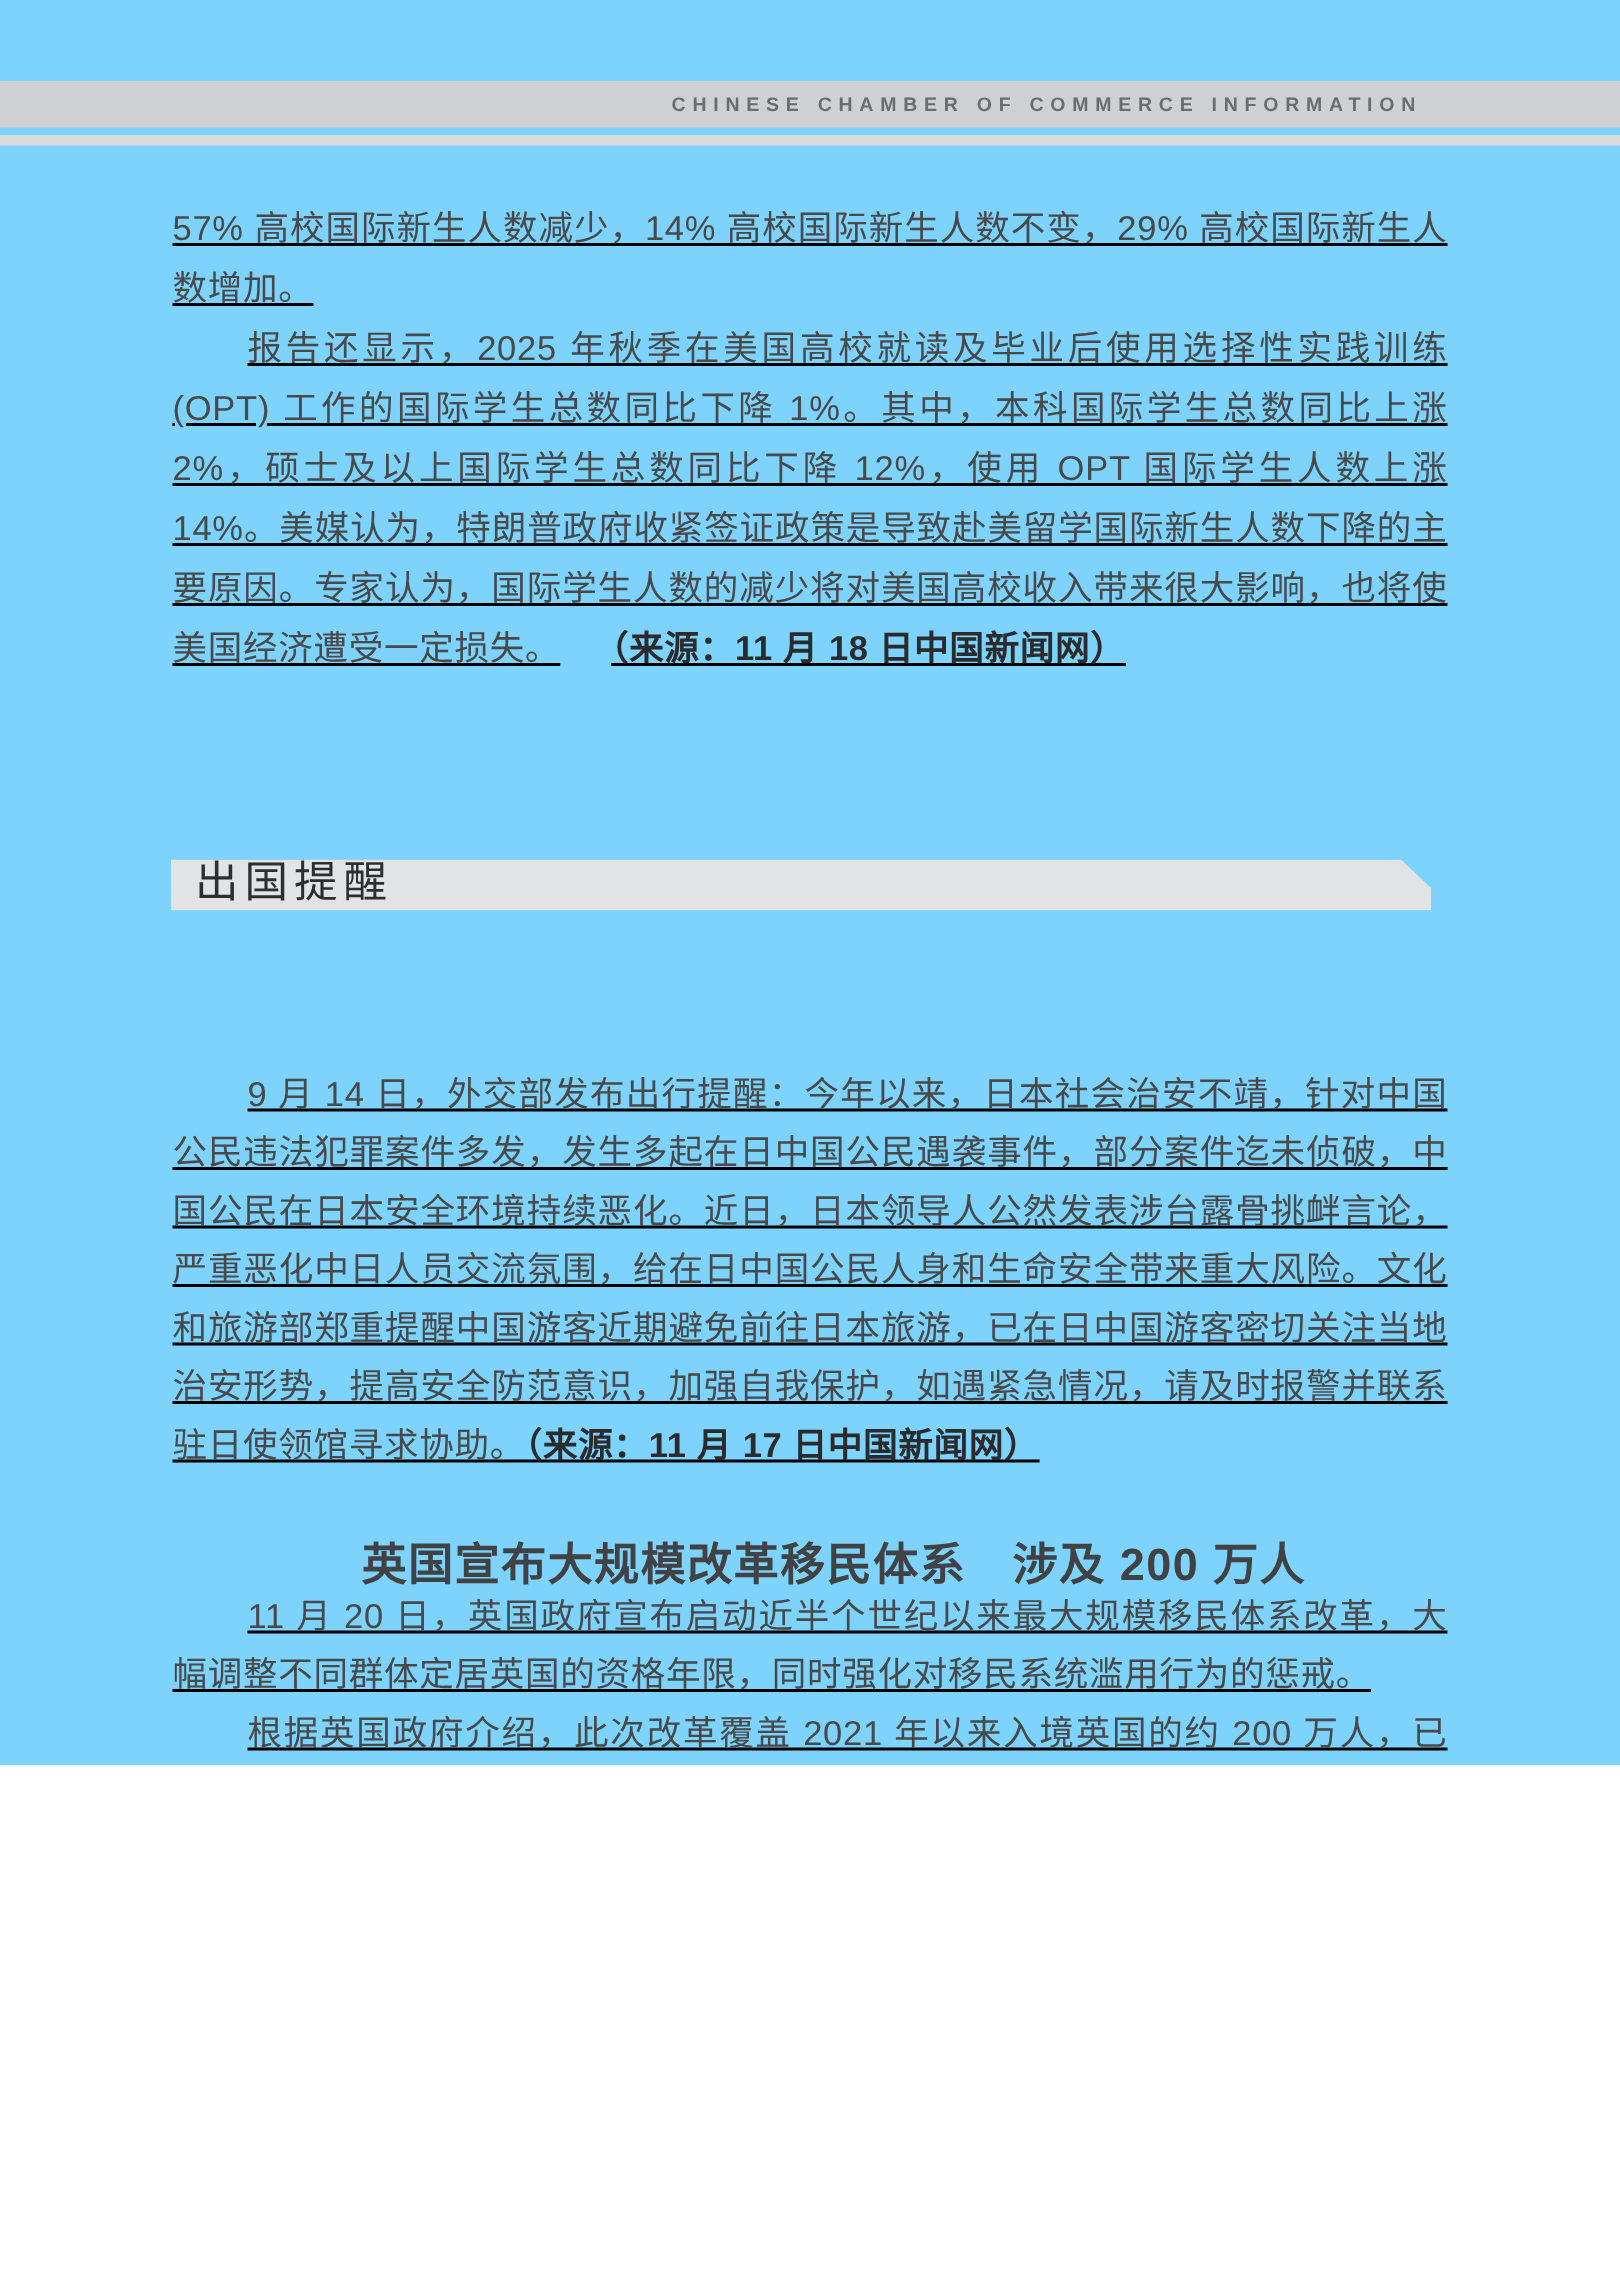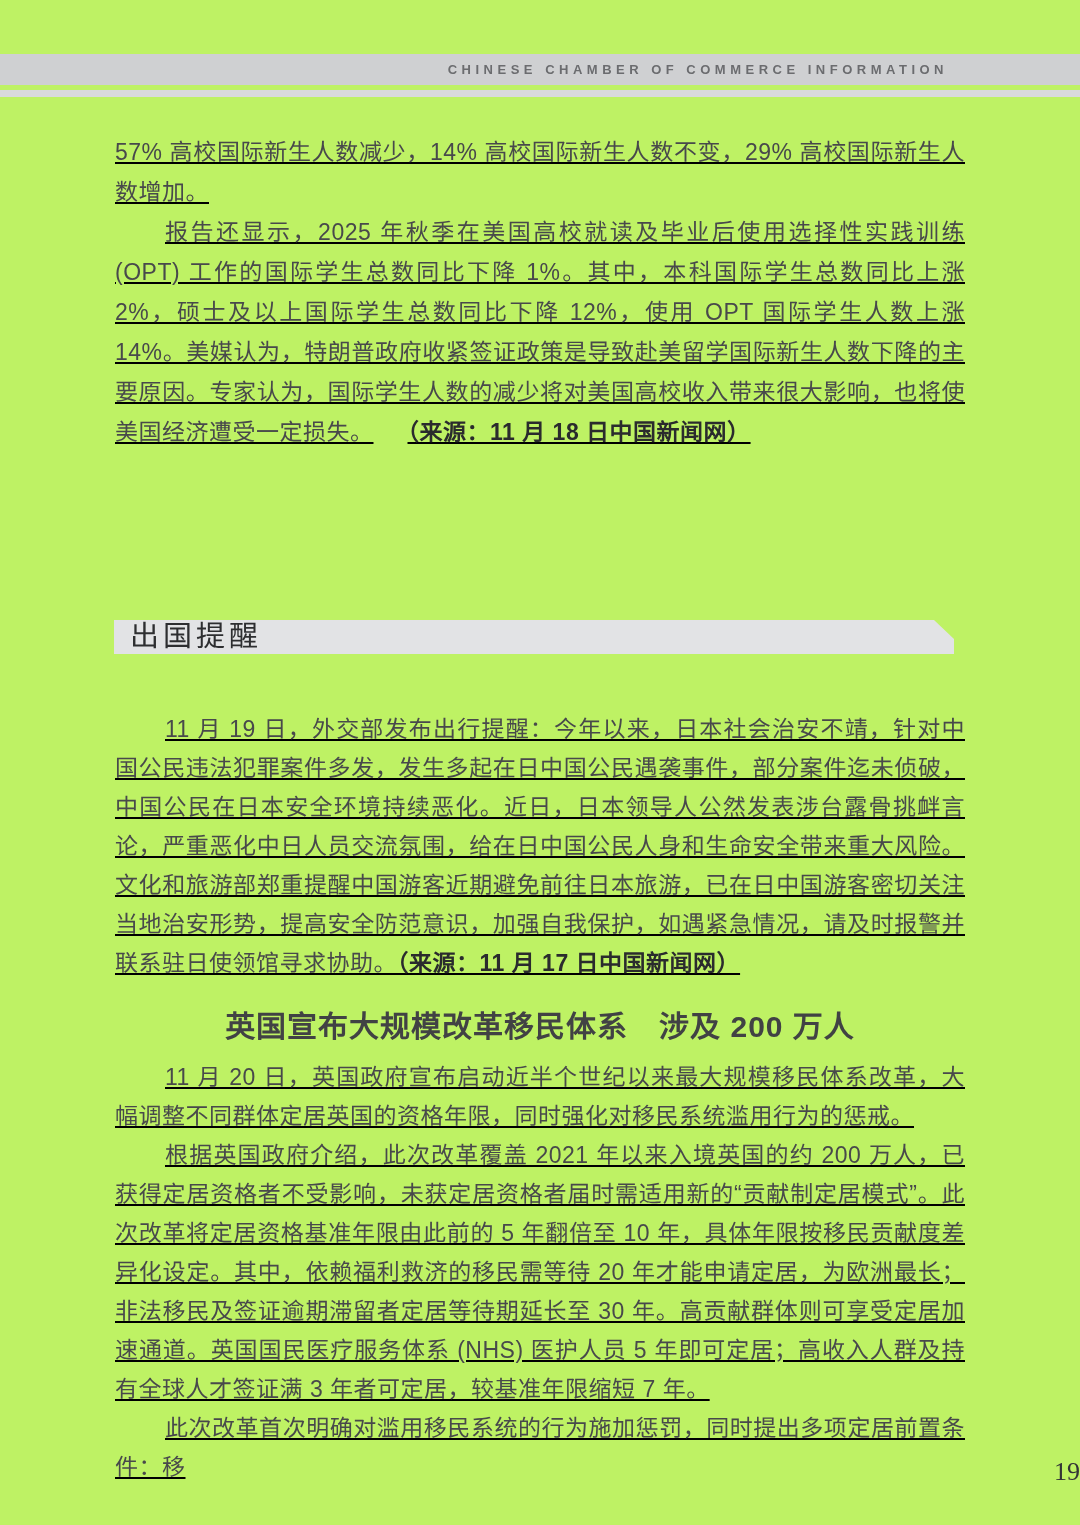--- a/index.html
+++ b/index.html
@@ -1,21 +1,21 @@
 <!DOCTYPE html>
 <html lang="zh-CN"><head>
 <meta charset="utf-8">
 <title>Page</title>
 <style>
   html, body { margin: 0; padding: 0; background: #ffffff; }
   .page {
     position: relative;
     width: 1080px;
-    height: 1525px;
-    background: #bef264;
+    height: 1177px;
+    background: #7dd3fc;
     overflow: hidden;
     font-family: "Liberation Sans", "DejaVu Sans", sans-serif;
   }
 
   
   .banner {
     position: absolute;
     top: 54px; left: 0;
     width: 1080px; height: 31px;
     background: #cfd0d2;
@@ -66,21 +66,20 @@
   }
   .source.gap { margin-left: 34px; }
 
   
   .section-band {
     position: absolute;
     top: 573px; left: 114px;
     width: 840px; height: 34px;
     background: #e2e3e5;
     clip-path: polygon(0 0, 820px 0, 100% 19px, 100% 100%, 0 100%);
-    margin-top: 47px;
   }
   .section-label {
     font-family: "Liberation Serif", "DejaVu Serif", serif;
     font-size: 29px;
     line-height: 33px;
     color: #2d2e30;
     padding-left: 16px;
     letter-spacing: 4px;
   }
 
@@ -124,24 +123,24 @@
     <p class="body noindent">57% 高校国际新生人数减少，14% 高校国际新生人数不变，29% 高校国际新生人数增加。</p>
     <p class="body"><span>报告还显示，2025 年秋季在美国高校就读及毕业后使用选择性实践训练 (OPT) 工作的国际学生总数同比下降 1%。其中，本科国际学生总数同比上涨 2%，硕士及以上国际学生总数同比下降 12%，使用 OPT 国际学生人数上涨 14%。美媒认为，特朗普政府收紧签证政策是导致赴美留学国际新生人数下降的主要原因。专家认为，国际学生人数的减少将对美国高校收入带来很大影响，也将使美国经济遭受一定损失。</span><span class="source gap">（来源：11 月 18 日中国新闻网）</span></p>
   </div>
 
   <div class="section-band">
     <div class="section-label">出国提醒</div>
   </div>
 
 
   <div class="textcol block2">
-    <p class="body"><span>11 月 19 日，外交部发布出行提醒：今年以来，日本社会治安不靖，针对中国公民违法犯罪案件多发，发生多起在日中国公民遇袭事件，部分案件迄未侦破，中国公民在日本安全环境持续恶化。近日，日本领导人公然发表涉台露骨挑衅言论，严重恶化中日人员交流氛围，给在日中国公民人身和生命安全带来重大风险。文化和旅游部郑重提醒中国游客近期避免前往日本旅游，已在日中国游客密切关注当地治安形势，提高安全防范意识，加强自我保护，如遇紧急情况，请及时报警并联系驻日使领馆寻求协助。</span><span class="source">（来源：11 月 17 日中国新闻网）</span></p>
+    <p class="body"><span>9 月 14 日，外交部发布出行提醒：今年以来，日本社会治安不靖，针对中国公民违法犯罪案件多发，发生多起在日中国公民遇袭事件，部分案件迄未侦破，中国公民在日本安全环境持续恶化。近日，日本领导人公然发表涉台露骨挑衅言论，严重恶化中日人员交流氛围，给在日中国公民人身和生命安全带来重大风险。文化和旅游部郑重提醒中国游客近期避免前往日本旅游，已在日中国游客密切关注当地治安形势，提高安全防范意识，加强自我保护，如遇紧急情况，请及时报警并联系驻日使领馆寻求协助。</span><span class="source">（来源：11 月 17 日中国新闻网）</span></p>
   </div>
 
-  <h2 class="article-title title2" style="margin:0;">英国宣布大规模改革移民体系　涉及 200 万人</h2>
+  <h2 class="article-title title2" style="margin:16px;">英国宣布大规模改革移民体系　涉及 200 万人</h2>
 
   <div class="textcol block3">
     <p class="body">11 月 20 日，英国政府宣布启动近半个世纪以来最大规模移民体系改革，大幅调整不同群体定居英国的资格年限，同时强化对移民系统滥用行为的惩戒。</p>
     <p class="body">根据英国政府介绍，此次改革覆盖 2021 年以来入境英国的约 200 万人，已获得定居资格者不受影响，未获定居资格者届时需适用新的“贡献制定居模式”。此次改革将定居资格基准年限由此前的 5 年翻倍至 10 年，具体年限按移民贡献度差异化设定。其中，依赖福利救济的移民需等待 20 年才能申请定居，为欧洲最长；非法移民及签证逾期滞留者定居等待期延长至 30 年。高贡献群体则可享受定居加速通道。英国国民医疗服务体系 (NHS) 医护人员 5 年即可定居；高收入人群及持有全球人才签证满 3 年者可定居，较基准年限缩短 7 年。</p>
     <p class="body">此次改革首次明确对滥用移民系统的行为施加惩罚，同时提出多项定居前置条件：移</p>
   </div>
 
   <div class="page-number">19</div>
 
 </div>

